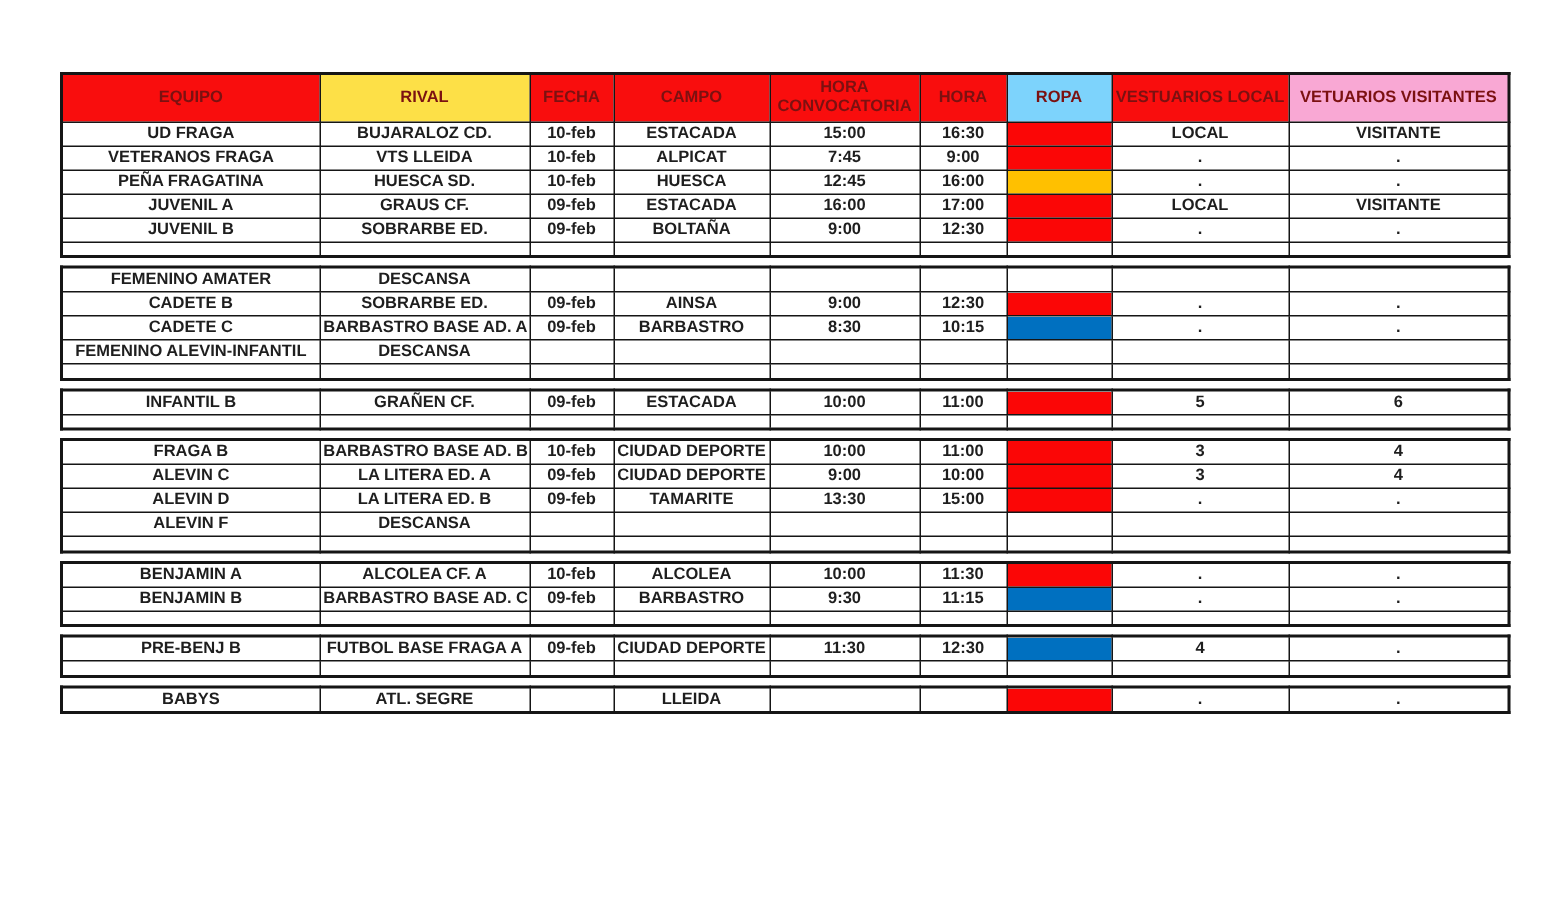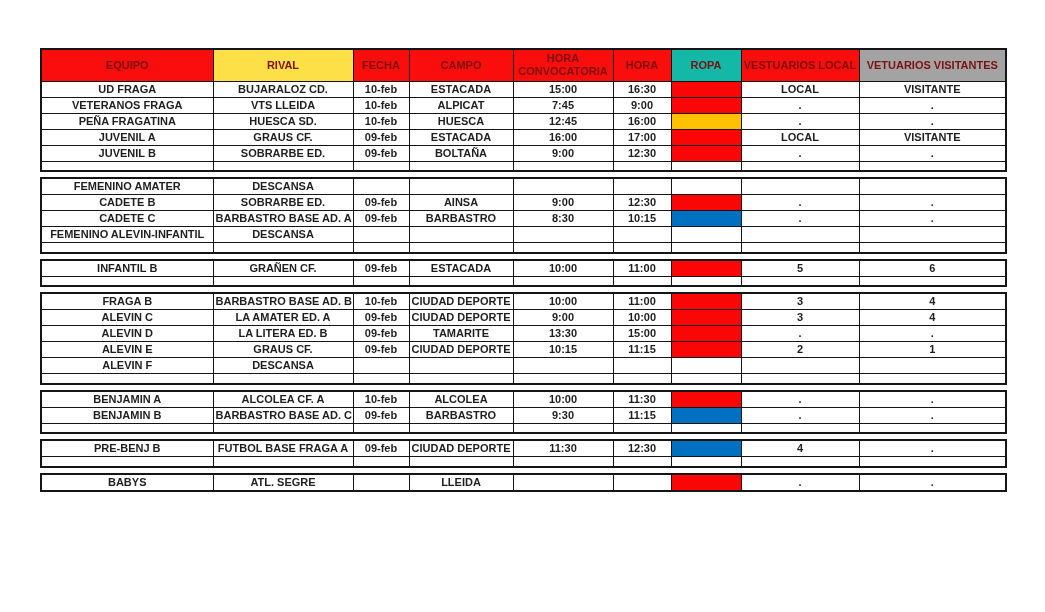--- a/index.html
+++ b/index.html
@@ -64,23 +64,23 @@
         <col style="width: 147px;">
       </colgroup>
       <thead>
         <tr>
           <th style="background: rgb(249, 13, 13); color: rgb(123, 17, 17);">EQUIPO</th>
           <th style="background: #fde047; color: rgb(123, 17, 17);">RIVAL</th>
           <th style="background: rgb(249, 13, 13); color: rgb(123, 17, 17);">FECHA</th>
           <th style="background: rgb(249, 13, 13); color: rgb(123, 17, 17);">CAMPO</th>
           <th style="background: rgb(249, 13, 13); color: rgb(123, 17, 17);">HORA CONVOCATORIA</th>
           <th style="background: rgb(249, 13, 13); color: rgb(123, 17, 17);">HORA</th>
-          <th style="background: #14b8a6; color: rgb(123, 17, 17);">ROPA</th>
+          <th style="background: #7dd3fc; color: rgb(123, 17, 17);">ROPA</th>
           <th style="background: rgb(249, 13, 13); color: rgb(123, 17, 17);">VESTUARIOS LOCAL</th>
-          <th style="background: #a3a3a3; color: rgb(123, 17, 17);">VETUARIOS VISITANTES</th>
+          <th style="background: #f9a8d4; color: rgb(123, 17, 17);">VETUARIOS VISITANTES</th>
         </tr>
       </thead>
       <tbody>
         <tr>
           <td>UD FRAGA</td>
           <td>BUJARALOZ CD.</td>
           <td>10-feb</td>
           <td>ESTACADA</td>
           <td>15:00</td>
           <td>16:30</td>
@@ -271,50 +271,39 @@
           <td>10-feb</td>
           <td>CIUDAD DEPORTE</td>
           <td>10:00</td>
           <td>11:00</td>
           <td style="background: rgb(251, 6, 6);"></td>
           <td>3</td>
           <td>4</td>
         </tr>
         <tr>
           <td>ALEVIN C</td>
-          <td>LA AMATER ED. A</td>
+          <td>LA LITERA ED. A</td>
           <td>09-feb</td>
           <td>CIUDAD DEPORTE</td>
           <td>9:00</td>
           <td>10:00</td>
           <td style="background: rgb(251, 6, 6);"></td>
           <td>3</td>
           <td>4</td>
         </tr>
         <tr>
           <td>ALEVIN D</td>
           <td>LA LITERA ED. B</td>
           <td>09-feb</td>
           <td>TAMARITE</td>
           <td>13:30</td>
           <td>15:00</td>
           <td style="background: rgb(251, 6, 6);"></td>
           <td>.</td>
           <td>.</td>
-        </tr>
-        <tr>
-          <td>ALEVIN E</td>
-          <td>GRAUS CF.</td>
-          <td>09-feb</td>
-          <td>CIUDAD DEPORTE</td>
-          <td>10:15</td>
-          <td>11:15</td>
-          <td style="background: rgb(251, 6, 6);"></td>
-          <td>2</td>
-          <td>1</td>
         </tr>
         <tr>
           <td>ALEVIN F</td>
           <td>DESCANSA</td>
           <td></td>
           <td></td>
           <td></td>
           <td></td>
           <td></td>
           <td></td>

